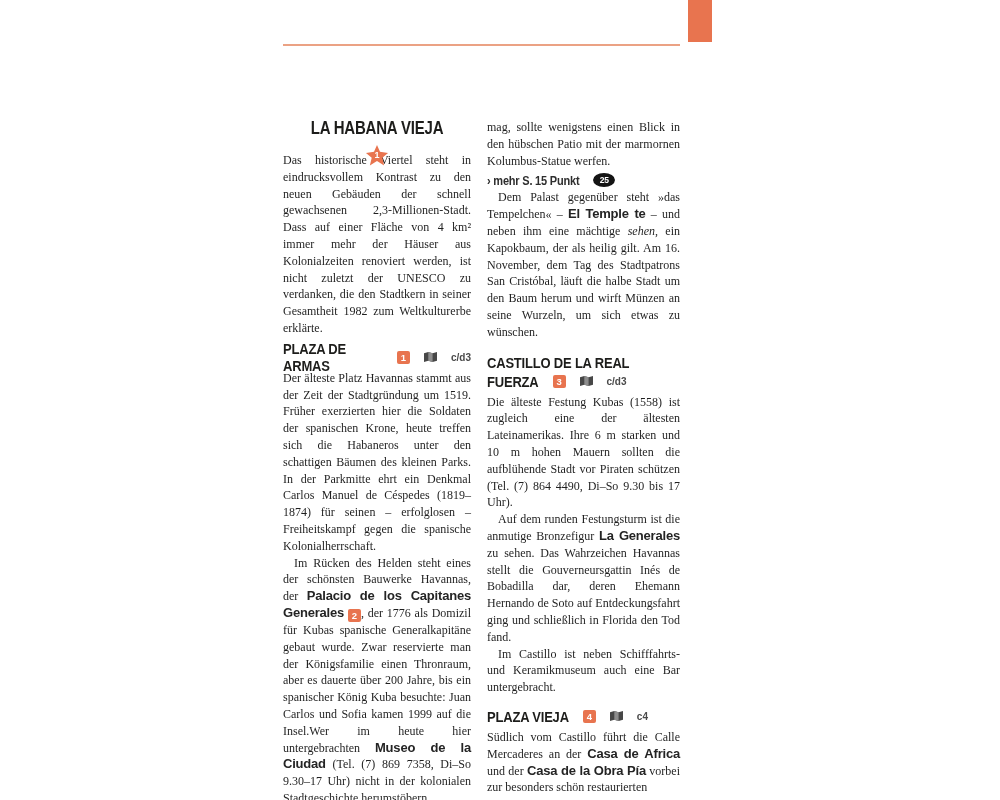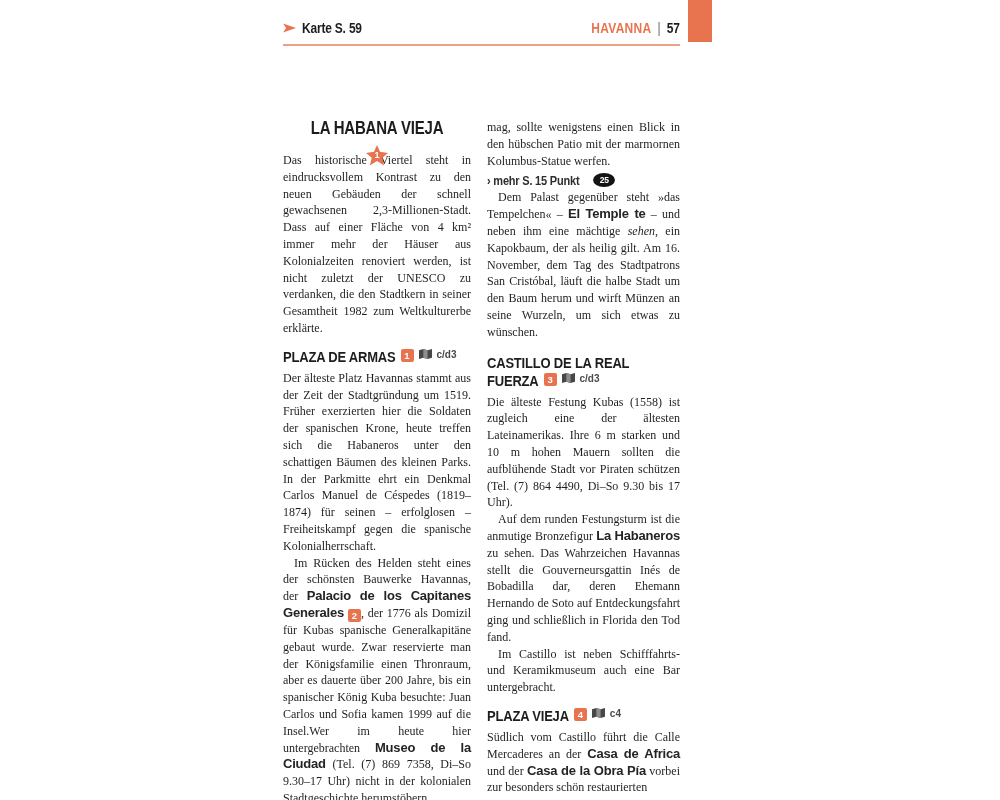--- a/index.html
+++ b/index.html
@@ -39,21 +39,21 @@
   .body-text { font:12px/16.8px "Liberation Serif", serif; color:#1f1f1f; text-align:justify; margin:0;
                -webkit-hyphens:auto; hyphens:auto; }
   .ind { text-indent:11px; }
   .bs { font-family:Liberation Sans, sans-serif; font-weight:bold; font-size:13px; letter-spacing:-0.2px; color:#242424; }
   .body-text i { font-style:italic; }
 
   
   .h2row { display:flex; align-items:center; gap:9px; height:26px; margin-bottom:7px;flex-direction:column; }
   .h2text { font:bold 15px "Liberation Sans", sans-serif; color:#1d1d1b; letter-spacing:-0.2px;
             display:inline-block; transform:scaleY(1.22); transform-origin:left center; }
-  .h3row { display:flex; gap:5px; margin:12px 0 4px; height:17px; }
+  .h3row { display:flex; align-items:center; gap:14px; margin:12px 0 4px; height:17px; }
   .h3block { margin:12px 0 4px; }
   .h3block .h3row { margin:2px 0 0; }
   .h3text { font:bold 13px "Liberation Sans", sans-serif; color:#1d1d1b; letter-spacing:-0.2px;
             display:inline-block; transform:scaleY(1.16); transform-origin:left center; }
 
   
   .numbadge { display:inline-flex; align-items:center; justify-content:center; width:13px; height:13px;
               border-radius:2px; background:#E8744F; color:#fff; font:bold 9.5px "Liberation Sans", sans-serif;
               flex:none; vertical-align:-2px; text-indent:0; }
   .starbadge { position:relative; width:23px; height:22px; flex:none; }
@@ -67,31 +67,20 @@
   .crossref { display:flex; align-items:center; gap:14px; margin:2px 0 1px; height:17px; }
   .crossref-text { font:bold 11px "Liberation Sans", sans-serif; color:#2e2e2e; letter-spacing:-0.2px; }
 </style>
 </head>
 <body>
 
 <div class="page">
 
   <div class="corner-tab"></div>
 
-  <div class="header-row">
-    <div class="hdr-left">
-      <span class="arrow-icon"></span>
-      <span class="cond hdr-text">Karte S. 59</span>
-    </div>
-    <div class="hdr-right">
-      <span class="cond hdr-sec">HAVANNA</span>
-      <span class="cond hdr-sep">|</span>
-      <span class="cond hdr-page">57</span>
-    </div>
-  </div>
   <div class="rule"></div>
 
 
   <div class="col col-left">
     <div class="h2row">
       <span class="h2text">LA HABANA VIEJA</span>
       <span class="starbadge">
         <span class="star"></span>
         <span class="n">1</span>
       </span>
@@ -131,21 +120,21 @@
         <span class="mapicon">
           <svg width="13" height="10" viewBox="0 0 13 10">
               <path d="M0 1.2 L4.3 0 L8.6 1.2 L13 0 L13 8.8 L8.6 10 L4.3 8.8 L0 10 Z" fill="#474747"></path>
               <path d="M4.3 0 L8.6 1.2 L8.6 10 L4.3 8.8 Z" fill="#8d8d8d"></path>
             </svg>
         </span>
         <span class="grid-label">c/d3</span>
       </div>
     </div>
     <p class="body-text">Die älteste Festung Kubas (1558) ist zugleich eine der ältesten Lateinamerikas. Ihre 6 m starken und 10 m hohen Mauern sollten die aufblühende Stadt vor Piraten schützen (Tel. (7) 864 4490, Di–So 9.30 bis 17 Uhr).</p>
-    <p class="body-text ind">Auf dem runden Festungsturm ist die anmutige Bronzefigur <b class="bs">La Habaneros</b> zu sehen. Das Wahrzeichen Havannas stellt die Gouverneursgattin Inés de Bobadilla dar, deren Ehemann Hernando de Soto auf Entdeckungsfahrt ging und schließlich in Florida den Tod fand.</p>
+    <p class="body-text ind">Auf dem runden Festungsturm ist die anmutige Bronzefigur <b class="bs">La Generales</b> zu sehen. Das Wahrzeichen Havannas stellt die Gouverneursgattin Inés de Bobadilla dar, deren Ehemann Hernando de Soto auf Entdeckungsfahrt ging und schließlich in Florida den Tod fand.</p>
     <p class="body-text ind">Im Castillo ist neben Schifffahrts- und Keramikmuseum auch eine Bar untergebracht.</p>
 
     <div class="h3row">
       <span class="h3text">PLAZA VIEJA</span>
       <span class="numbadge">4</span>
       <span class="mapicon">
         <svg width="13" height="10" viewBox="0 0 13 10">
             <path d="M0 1.2 L4.3 0 L8.6 1.2 L13 0 L13 8.8 L8.6 10 L4.3 8.8 L0 10 Z" fill="#474747"></path>
             <path d="M4.3 0 L8.6 1.2 L8.6 10 L4.3 8.8 Z" fill="#8d8d8d"></path>
           </svg>

